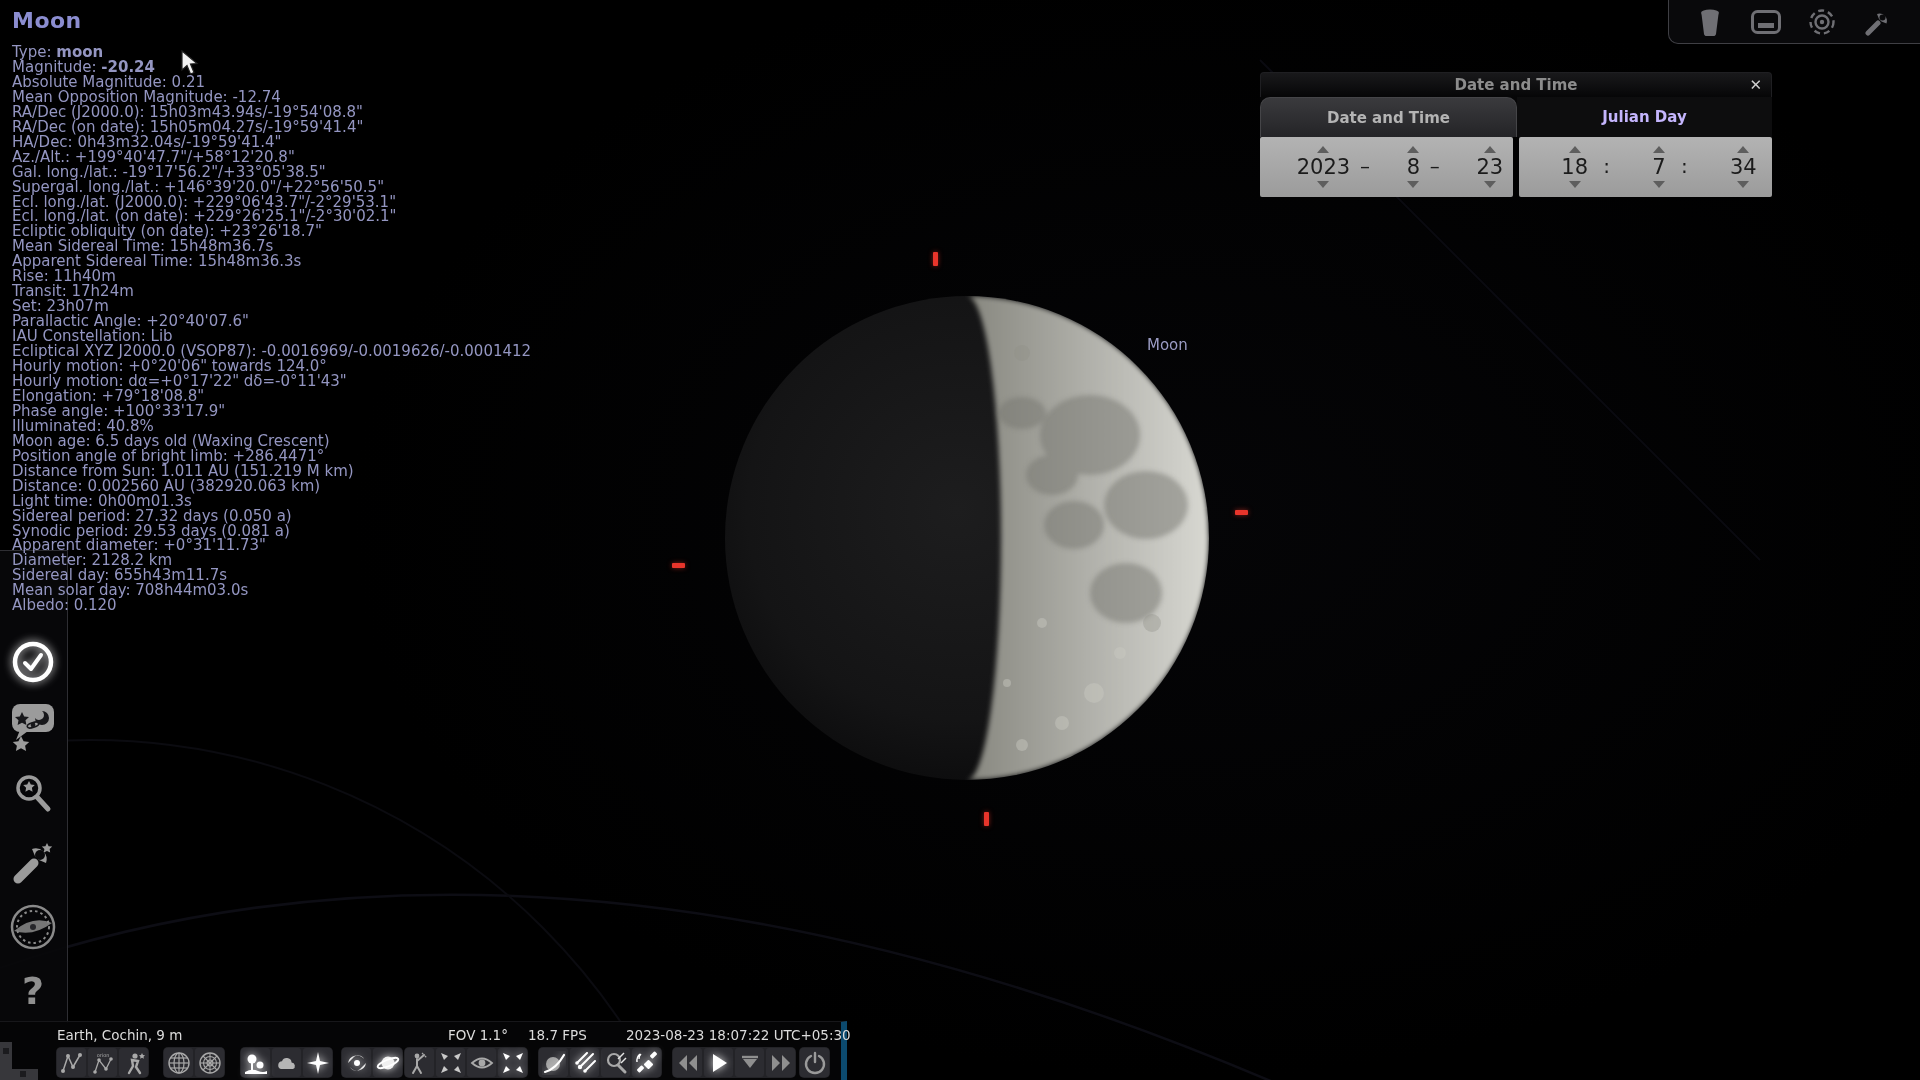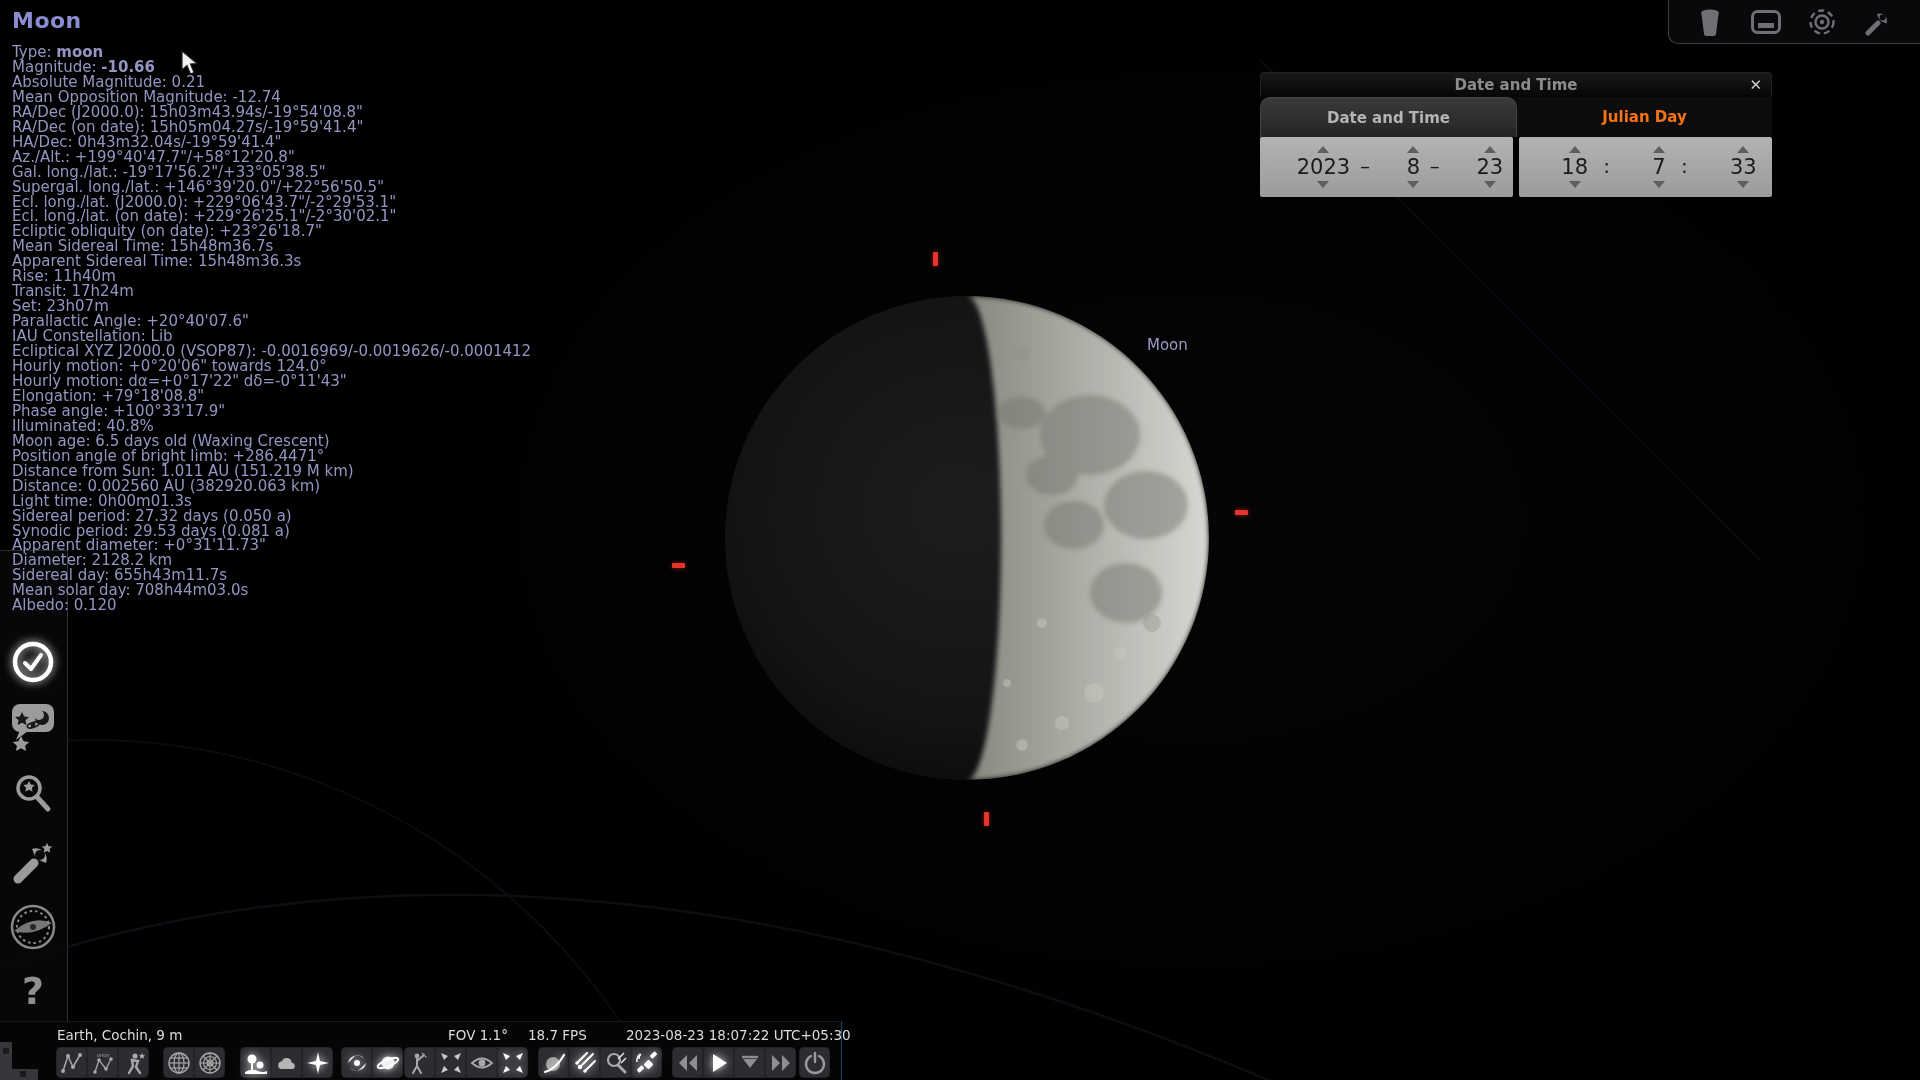--- a/index.html
+++ b/index.html
@@ -22,39 +22,39 @@
   .marker.h{width:13px;height:5px;}
 
   
   .dt-dialog{position:absolute;left:1260px;top:72px;width:512px;z-index:40;}
   .dt-titlebar{height:24px;line-height:24px;text-align:center;font-size:15px;font-weight:bold;color:#8c8c8c;
      background:linear-gradient(#19191b,#060607);border:1px solid #1f1f22;border-bottom:none;border-radius:4px 4px 0 0;position:relative;}
   .dt-close{position:absolute;right:9px;top:0;color:#cfcfcf;font-size:15px;font-weight:bold;cursor:default;}
   .dt-tabs{display:flex;height:40px;background:#060607;}
   .dt-tab{flex:1;display:flex;align-items:center;justify-content:center;font-size:15px;font-weight:bold;}
   .dt-tab.active{background:linear-gradient(#3a3a3d,#242427);color:#b4b4b4;border-radius:10px 10px 0 0;border:1px solid #454548;border-bottom:none;}
-  .dt-tab.inactive{background:#0d0d0e;color:#f97316;}
+  .dt-tab.inactive{background:#0d0d0e;color:#c4b5fd;}
   .dt-content{display:flex;gap:6px;height:60px;margin-top:0;}
   .dt-box{flex:1;background:linear-gradient(#b3b3b3,#9b9b9b);border-radius:2px;display:flex;align-items:center;justify-content:space-evenly;}
   .spin{display:flex;flex-direction:column;align-items:center;margin-left:27px;}
   .tri{width:0;height:0;border-left:6px solid transparent;border-right:6px solid transparent;}
   .tri.up{border-bottom:7px solid #5e5e5e;margin-bottom:2px;}
   .tri.down{border-top:7px solid #5e5e5e;margin-top:2px;}
   .spin-val{font-size:21px;color:#1b1b1b;}
   .dt-sep{font-size:20px;color:#1b1b1b;padding-bottom:2px;}
 
   
   .left-bar{position:absolute;left:0;top:550px;width:67px;height:472px;z-index:20;
      background:rgba(8,8,10,.92);border-top:1px solid #2e2e33;border-right:1px solid #2e2e33;}
   .lb-btn{position:absolute;left:33px;transform:translate(-50%,-50%);}
   .glow{filter:drop-shadow(0 0 5px rgba(255,255,255,.9));}
 
   
   .bottom-bar{position:absolute;left:0;top:1021px;width:841px;height:59px;z-index:20;
-     background:rgba(5,5,7,.92);border-right:1px solid #0c4a6e;border-top:1px solid #17171a;}
+     background:rgba(5,5,7,.92);border-right:6px solid #0c4a6e;border-top:1px solid #17171a;}
   .status{position:absolute;top:5px;font-size:13.5px;color:#dcdcdc;white-space:pre;}
   .tool-row{position:absolute;top:25px;left:0;width:100%;height:32px;}
   .tgroup{position:absolute;display:flex;gap:2px;background:#232327;border-radius:5px;padding:1px;}
   .tbtn{width:29px;height:29px;background:#2c2c31;border-radius:3px;display:flex;align-items:center;justify-content:center;}
   .tbtn .on{filter:drop-shadow(0 0 4px rgba(255,255,255,.85));}
 
   
   .tr-bar{position:absolute;right:0;top:0;width:251px;height:43px;z-index:20;
      background:rgba(10,10,12,.88);border:1px solid #3f3f44;border-top:none;border-right:none;
      border-bottom-left-radius:10px;display:flex;align-items:center;justify-content:space-evenly;}
@@ -130,21 +130,21 @@
 <div class="marker v" style="left:984px;top:812px"></div>
 <div class="marker h" style="left:672px;top:563px"></div>
 <div class="marker h" style="left:1235px;top:510px"></div>
 
 <div class="info-panel">
   <div class="info-title">Moon</div>
   <div>
 
       <div class="info-line"><span>Type: </span><b>moon</b></div>
 
-      <div class="info-line"><span>Magnitude: </span><b>-10.66</b></div>
+      <div class="info-line"><span>Magnitude: </span><b>-20.24</b></div>
 
       <div class="info-line"><span>Absolute Magnitude: 0.21</span><b></b></div>
 
       <div class="info-line"><span>Mean Opposition Magnitude: -12.74</span><b></b></div>
 
       <div class="info-line"><span>RA/Dec (J2000.0): 15h03m43.94s/-19°54'08.8"</span><b></b></div>
 
       <div class="info-line"><span>RA/Dec (on date): 15h05m04.27s/-19°59'41.4"</span><b></b></div>
 
       <div class="info-line"><span>HA/Dec: 0h43m32.04s/-19°59'41.4"</span><b></b></div>
@@ -250,21 +250,21 @@
       </div>
       <div class="dt-sep">:</div>
       <div class="spin">
         <div class="tri up"></div>
         <div class="spin-val">7</div>
         <div class="tri down"></div>
       </div>
       <div class="dt-sep">:</div>
       <div class="spin">
         <div class="tri up"></div>
-        <div class="spin-val">33</div>
+        <div class="spin-val">34</div>
         <div class="tri down"></div>
       </div>
     </div>
   </div>
 </div>
 
 <div class="left-bar">
   <div class="lb-btn glow" style="top:111px">
     <svg width="46" height="46" viewBox="0 0 46 46">
       <circle cx="23" cy="23" r="18" fill="none" stroke="#fff" stroke-width="4.5"></circle>

